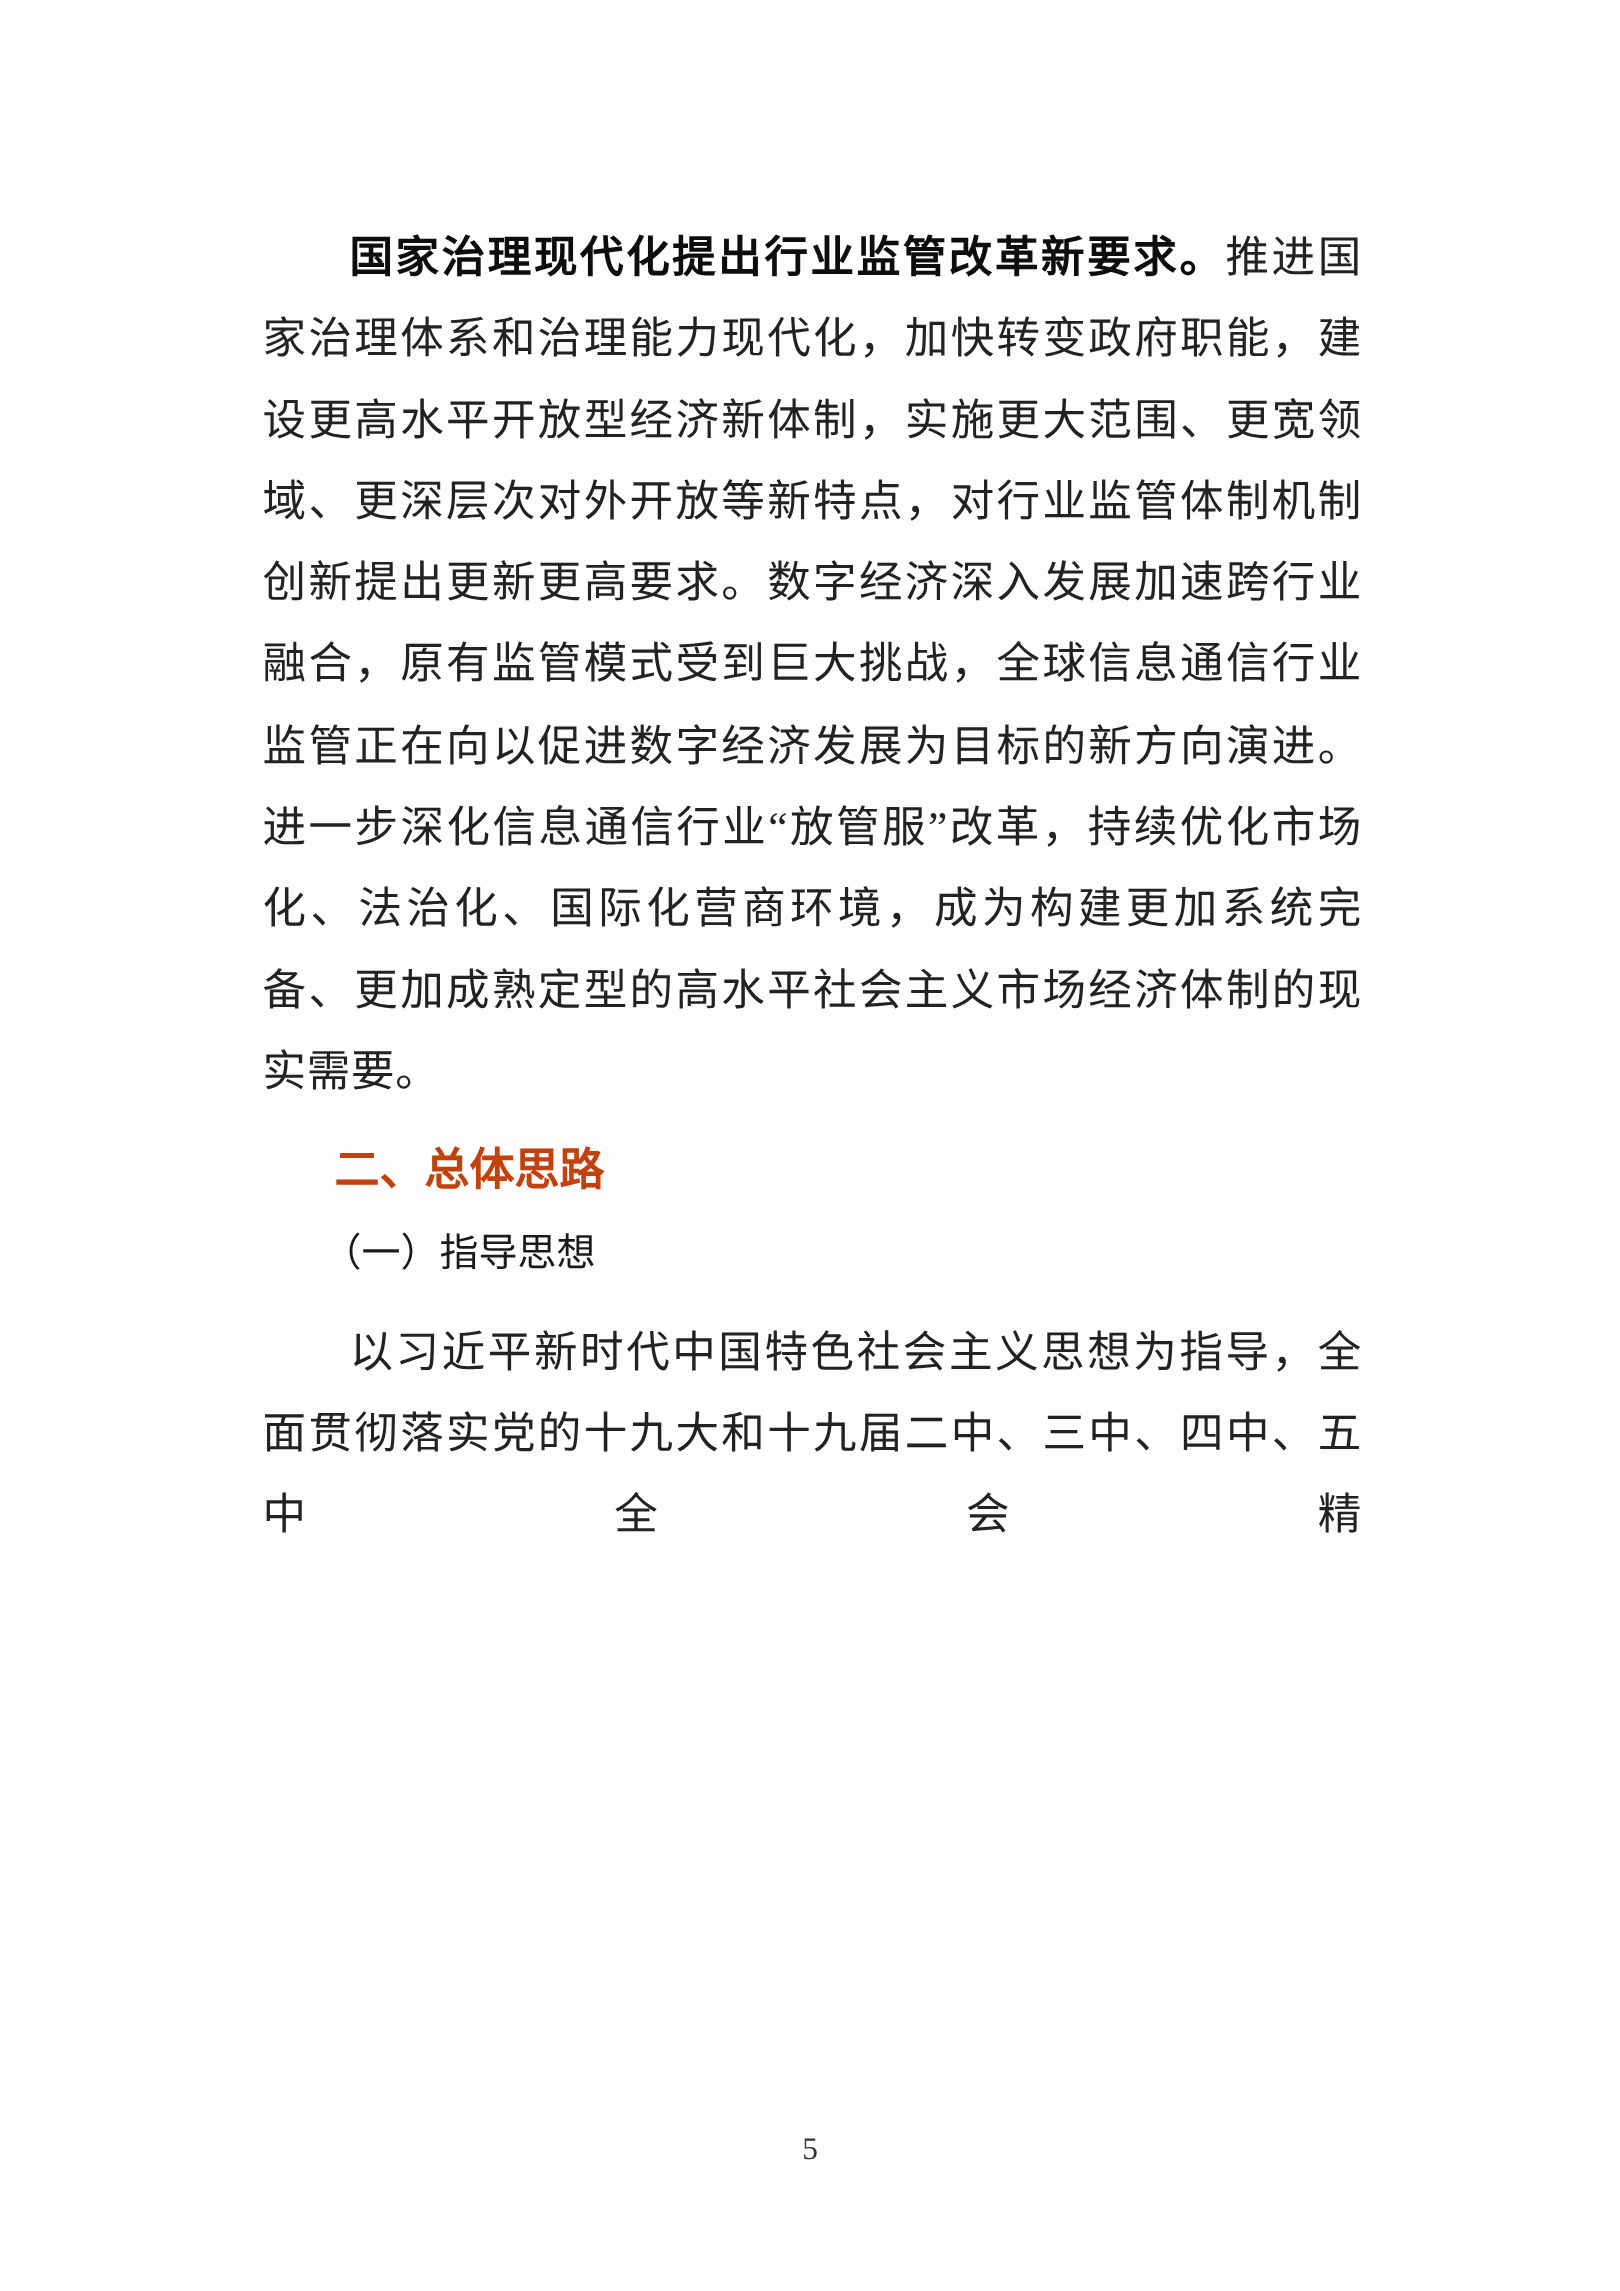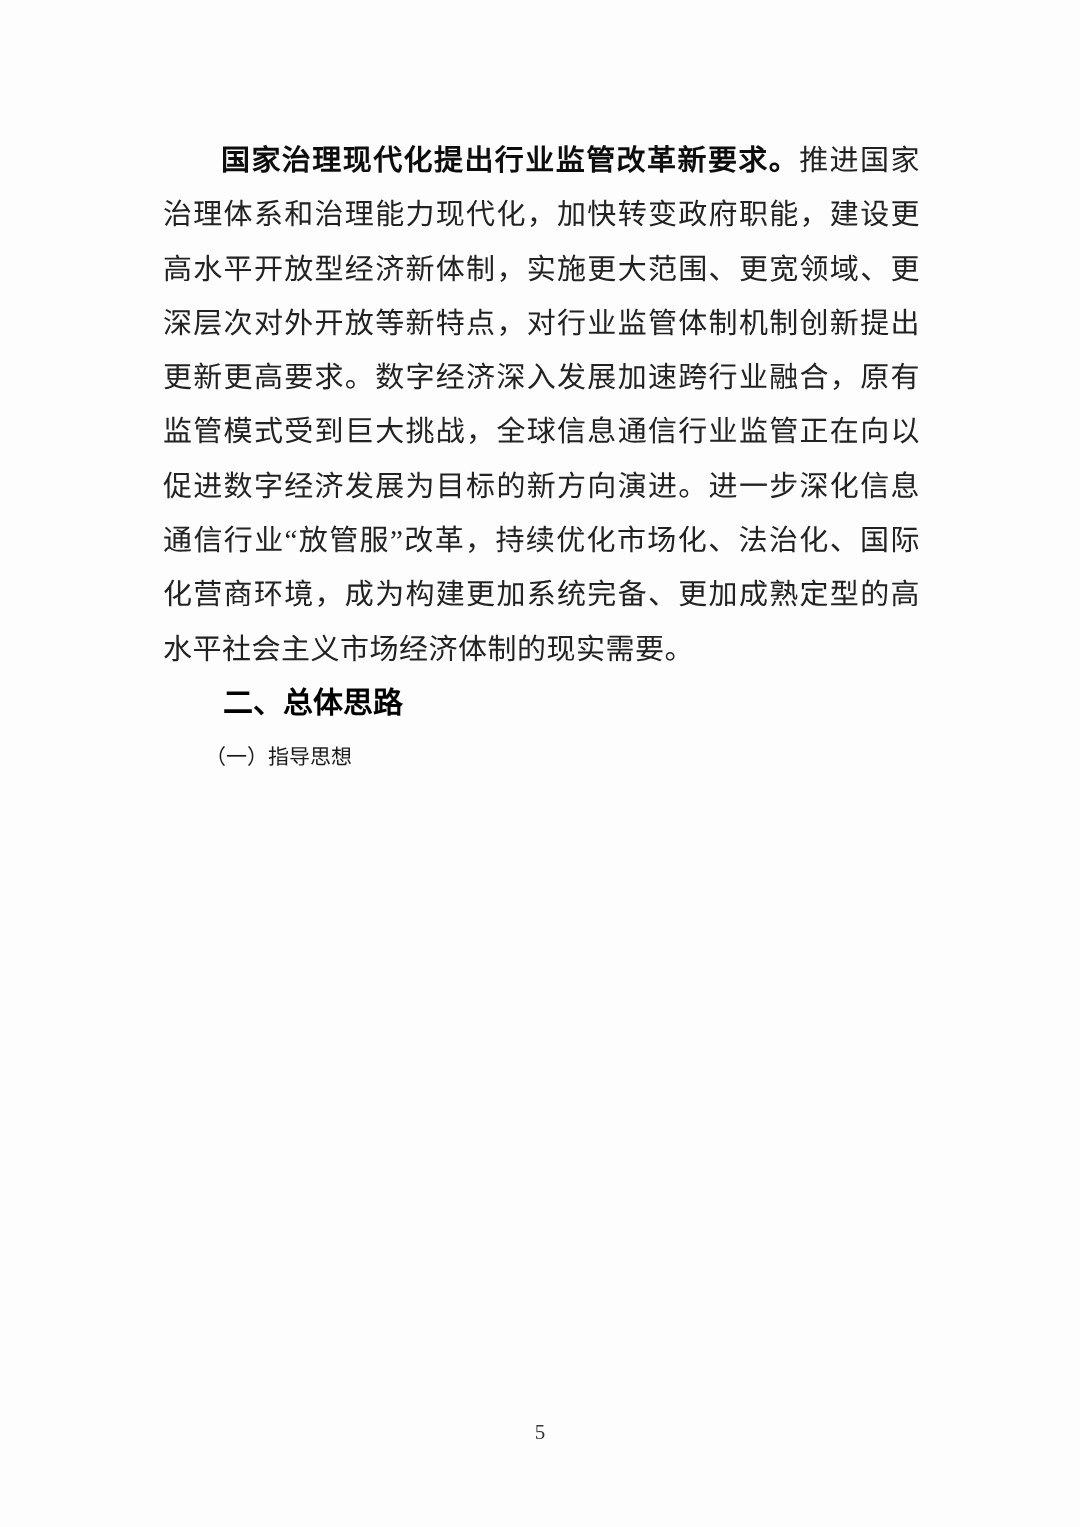--- a/index.html
+++ b/index.html
@@ -22,21 +22,21 @@
     background: #fdfdfd;
     overflow: hidden;
   }
   .content {
     position: absolute;
     top: 133px;
     left: 163px;
     width: 757px;
   }
   .para {
-    margin: 0;
+    margin: 12px;
     font-size: 29px;
     line-height: 54.3px;
     text-align: justify;
     text-indent: 2em;
     letter-spacing: 0.5px;
     color: #222222;
   }
   .para .lead {
     font-weight: bold;
     color: #0d0d0d;
@@ -44,25 +44,25 @@
   .para.continues {
     text-align-last: justify;
   }
   .section-heading {
     margin: 0;
     font-size: 30px;
     line-height: 54.3px;
     text-indent: 2em;
     font-weight: bold;
     font-family: "Liberation Sans", "DejaVu Sans", sans-serif;
-    color: #000000;
+    color: #c2410c;
   }
   .subsection-heading {
     margin: 0;
-    font-size: 21px;
+    font-size: 26px;
     line-height: 54.3px;
     text-indent: 2em;
     font-weight: normal;
     color: #1a1a1a;
   }
   .page-number {
     position: absolute;
     top: 1420px;
     left: 0;
     width: 1080px;
@@ -77,17 +77,18 @@
 <div class="page">
   <div class="content">
 
     <p class="para"><span class="lead">国家治理现代化提出行业监管改革新要求。</span><span>推进国家治理体系和治理能力现代化，加快转变政府职能，建设更高水平开放型经济新体制，实施更大范围、更宽领域、更深层次对外开放等新特点，对行业监管体制机制创新提出更新更高要求。数字经济深入发展加速跨行业融合，原有监管模式受到巨大挑战，全球信息通信行业监管正在向以促进数字经济发展为目标的新方向演进。进一步深化信息通信行业“放管服”改革，持续优化市场化、法治化、国际化营商环境，成为构建更加系统完备、更加成熟定型的高水平社会主义市场经济体制的现实需要。</span></p>
 
 
     <h2 class="section-heading">二、总体思路</h2>
 
     <h3 class="subsection-heading">（一）指导思想</h3>
 
+    <p class="para continues">以习近平新时代中国特色社会主义思想为指导，全面贯彻落实党的十九大和十九届二中、三中、四中、五中全会精</p>
 
   </div>
 
   <div class="page-number">5</div>
 </div>
 
 </body></html>

